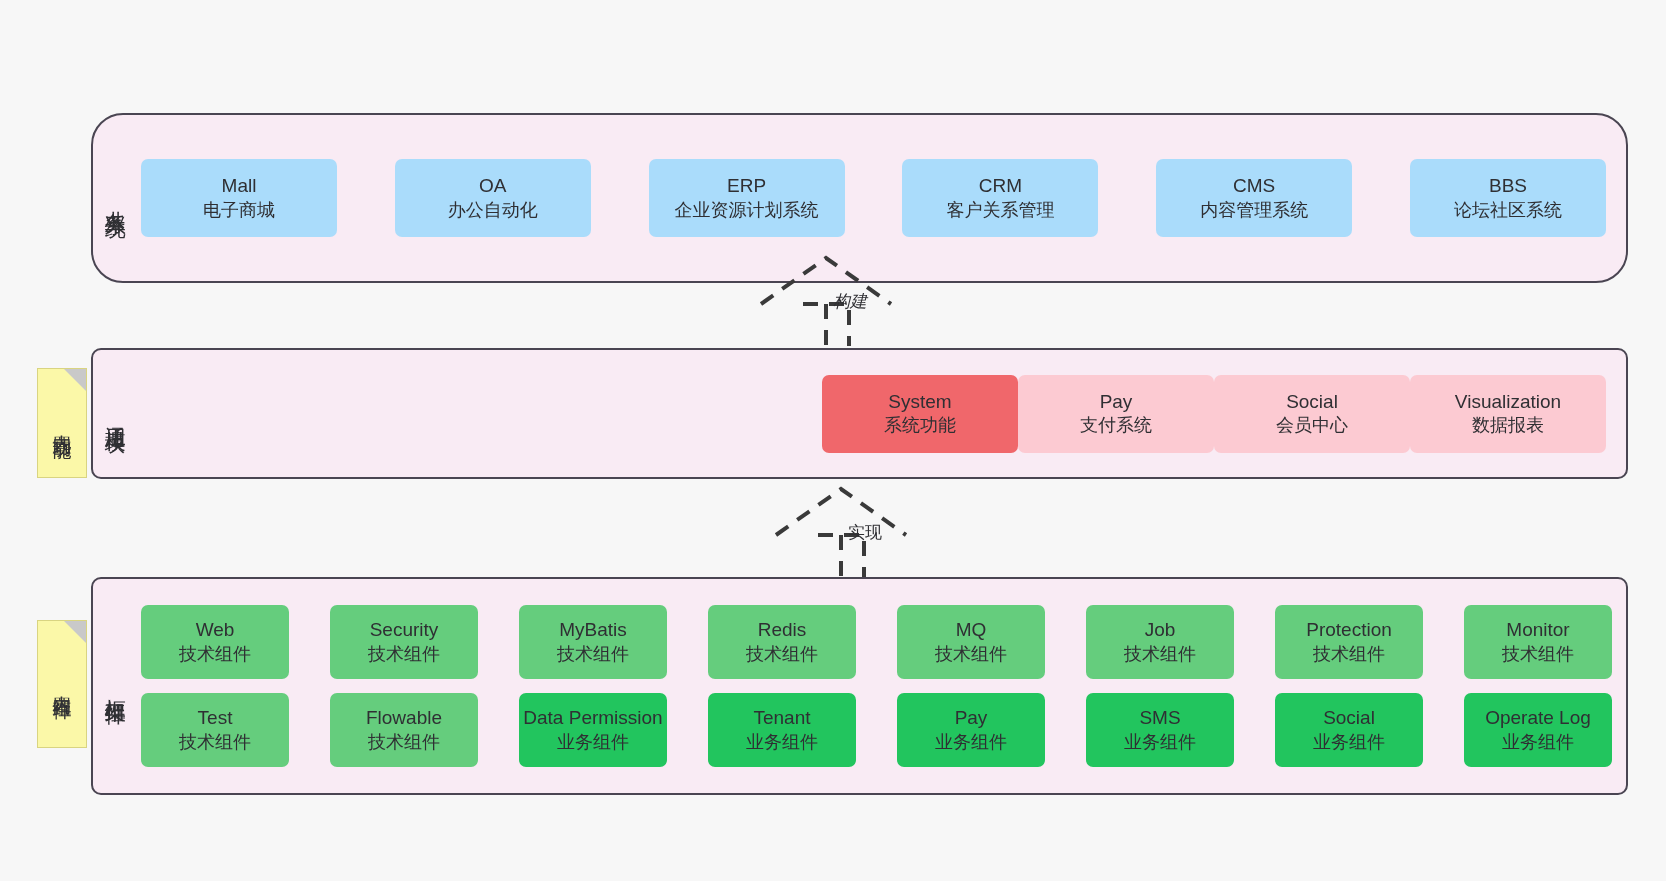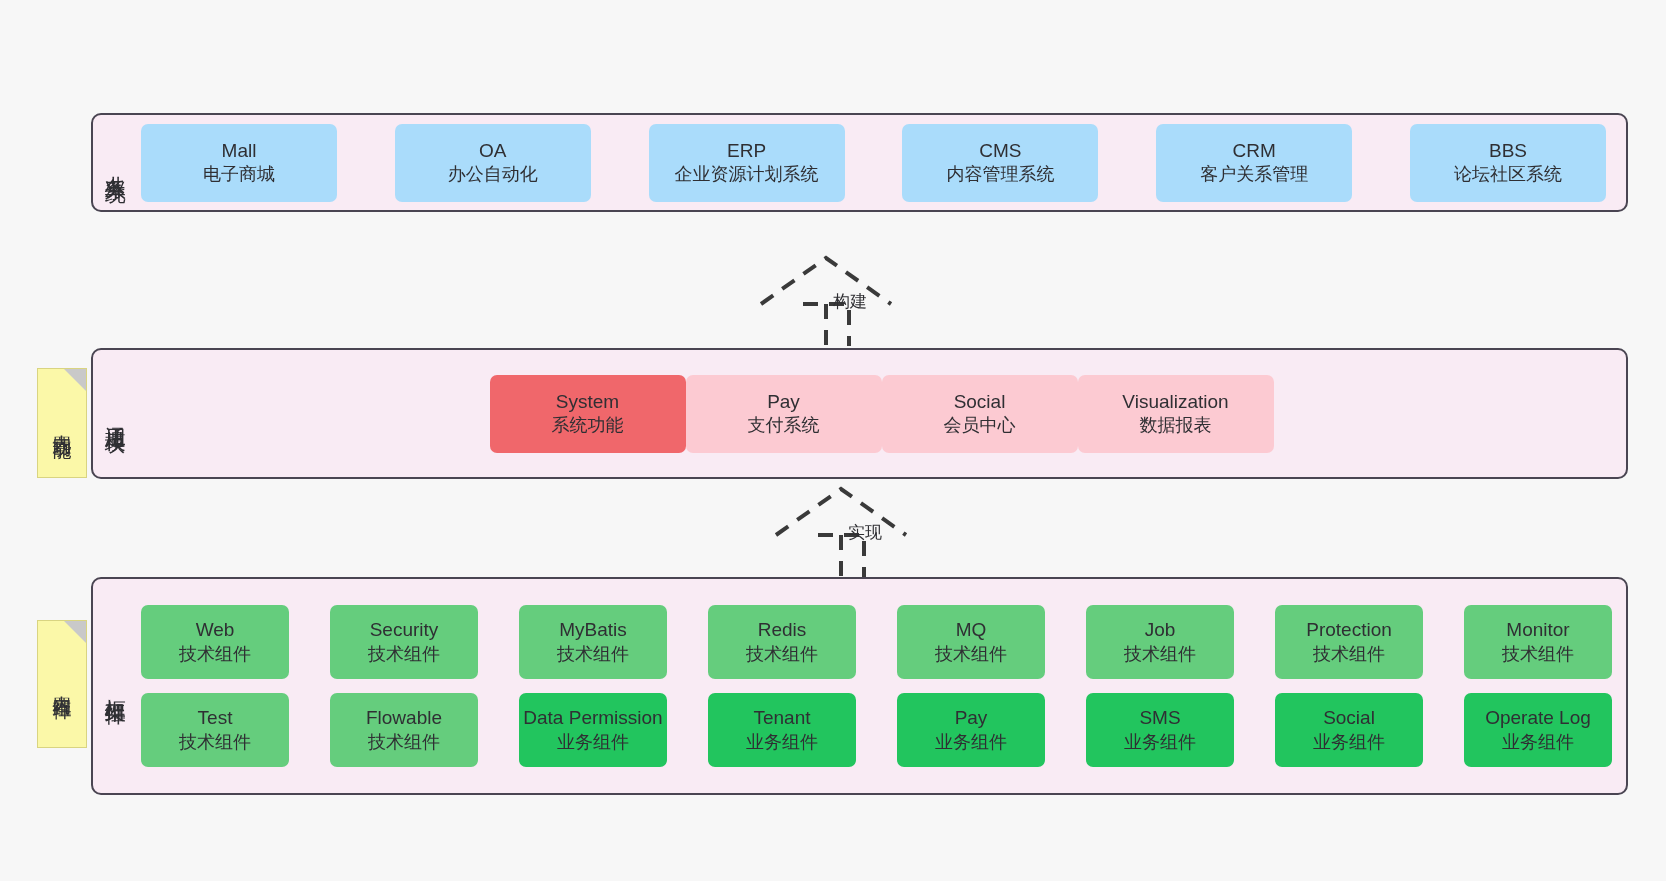--- a/index.html
+++ b/index.html
@@ -61,27 +61,27 @@
     justify-content:center;
     text-align:center;
     box-sizing:border-box;
     line-height:1.28;
     color:#2f2f33;
   }
   .card .t1{font-size:19px;}
   .card .t2{font-size:18px;}
 
   
-  #panel-business{left:91px;top:113px;width:1537px;height:99px;}
+  #panel-business{left:91px;top:113px;width:1537px;height:170px;border-radius:32px;}
   #panel-business .panel-body{justify-content:space-between;padding-right:20px;}
   .card-blue{background:#aadcfb;width:196px;height:78px;}
 
   
   #panel-modules{left:91px;top:348px;width:1537px;height:131px;}
-  #panel-modules .panel-body{justify-content:center;padding-right:4px;}
+  #panel-modules .panel-body{justify-content:flex-end;padding-right:20px;}
   .card-red{background:#f0676b;width:196px;height:78px;}
   .card-pink{background:#fccad2;width:196px;height:78px;}
 
   
   #panel-framework{left:91px;top:577px;width:1537px;height:218px;}
   .card-green{background:#65cd7d;width:148px;height:74px;}
   .card-lightgreen{background:#22c55e;width:148px;height:74px;}
 
   
   .sticky{
@@ -113,21 +113,21 @@
   
   .arrow{position:absolute;}
   .arrow .cap{
     font-size:17px;
     color:#2f2f33;
     position:absolute;
     white-space:nowrap;
     user-select:none;
   }
   #arrow-build{left:757px;top:252px;width:180px;height:96px;}
-  #arrow-build .cap{left:76px;top:38px;}
+  #arrow-build .cap{left:76px;top:38px;font-style:italic;}
   #arrow-impl{left:772px;top:483px;width:180px;height:96px;}
   #arrow-impl .cap{left:76px;top:38px;}
 </style>
 </head>
 <body>
 
 <div class="panel" id="panel-business">
   <div class="panel-label">业务系统</div>
   <div class="panel-body">
     <div class="card card-blue">
@@ -136,26 +136,26 @@
     </div>
     <div class="card card-blue">
       <span class="t1">OA</span>
       <span class="t2">办公自动化</span>
     </div>
     <div class="card card-blue">
       <span class="t1">ERP</span>
       <span class="t2">企业资源计划系统</span>
     </div>
     <div class="card card-blue">
+      <span class="t1">CRM</span>
+      <span class="t2">客户关系管理</span>
+    </div>
+    <div class="card card-blue">
       <span class="t1">CMS</span>
       <span class="t2">内容管理系统</span>
-    </div>
-    <div class="card card-blue">
-      <span class="t1">CRM</span>
-      <span class="t2">客户关系管理</span>
     </div>
     <div class="card card-blue">
       <span class="t1">BBS</span>
       <span class="t2">论坛社区系统</span>
     </div>
   </div>
 </div>
 
 <div class="arrow" id="arrow-build">
   <svg width="180" height="96" viewBox="0 0 180 96">

